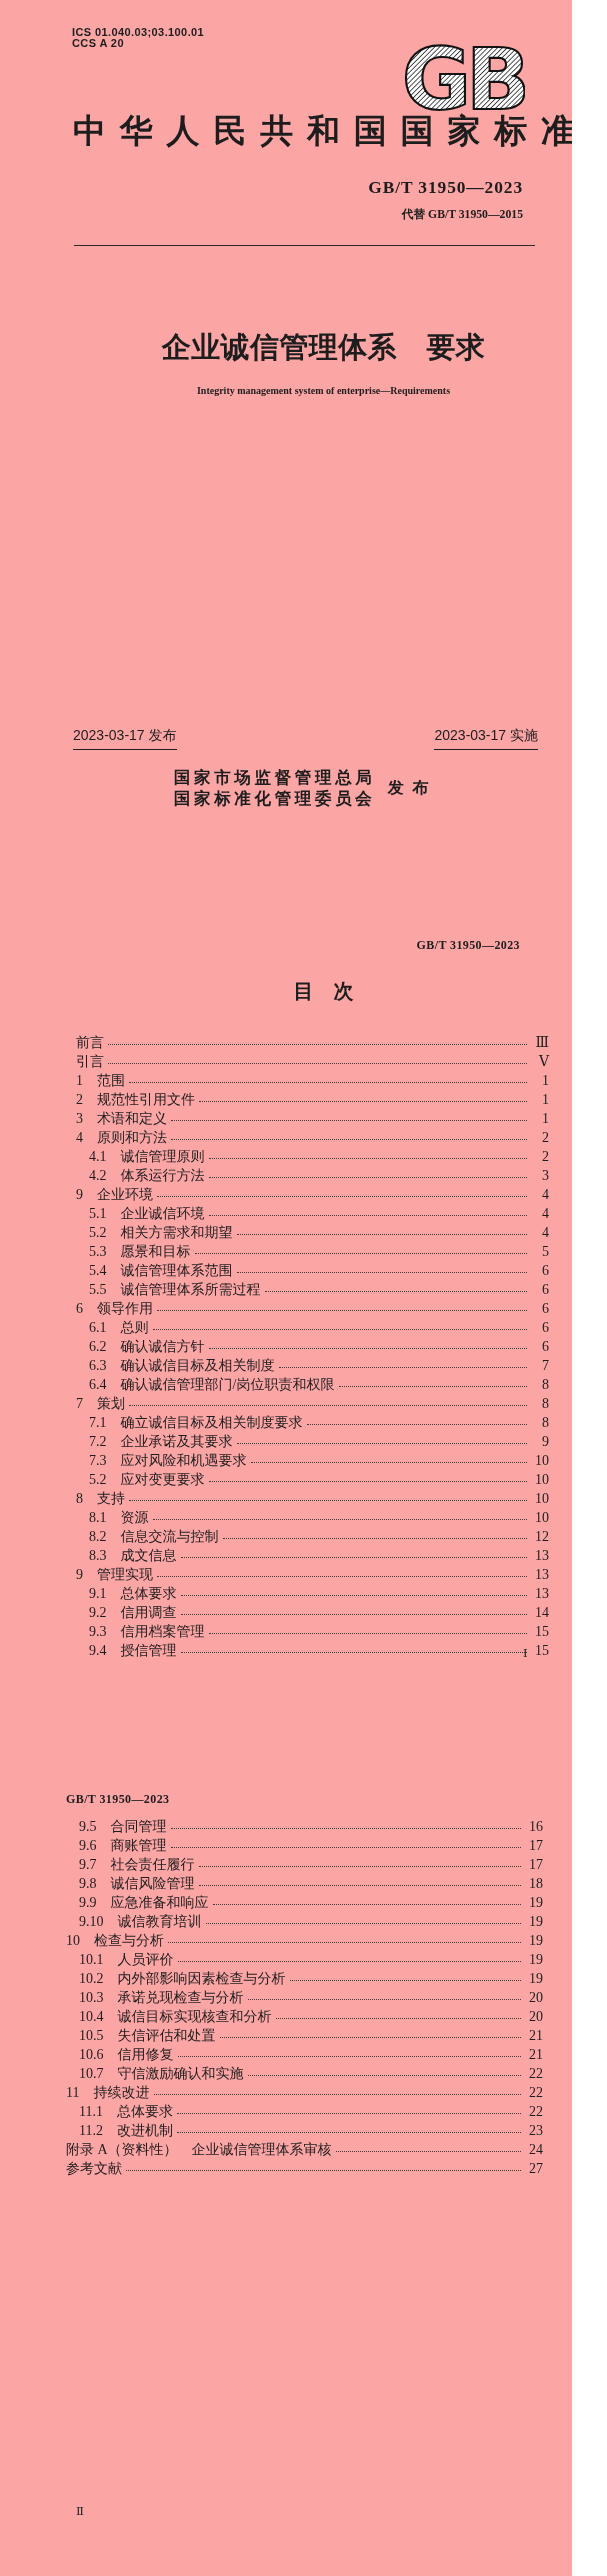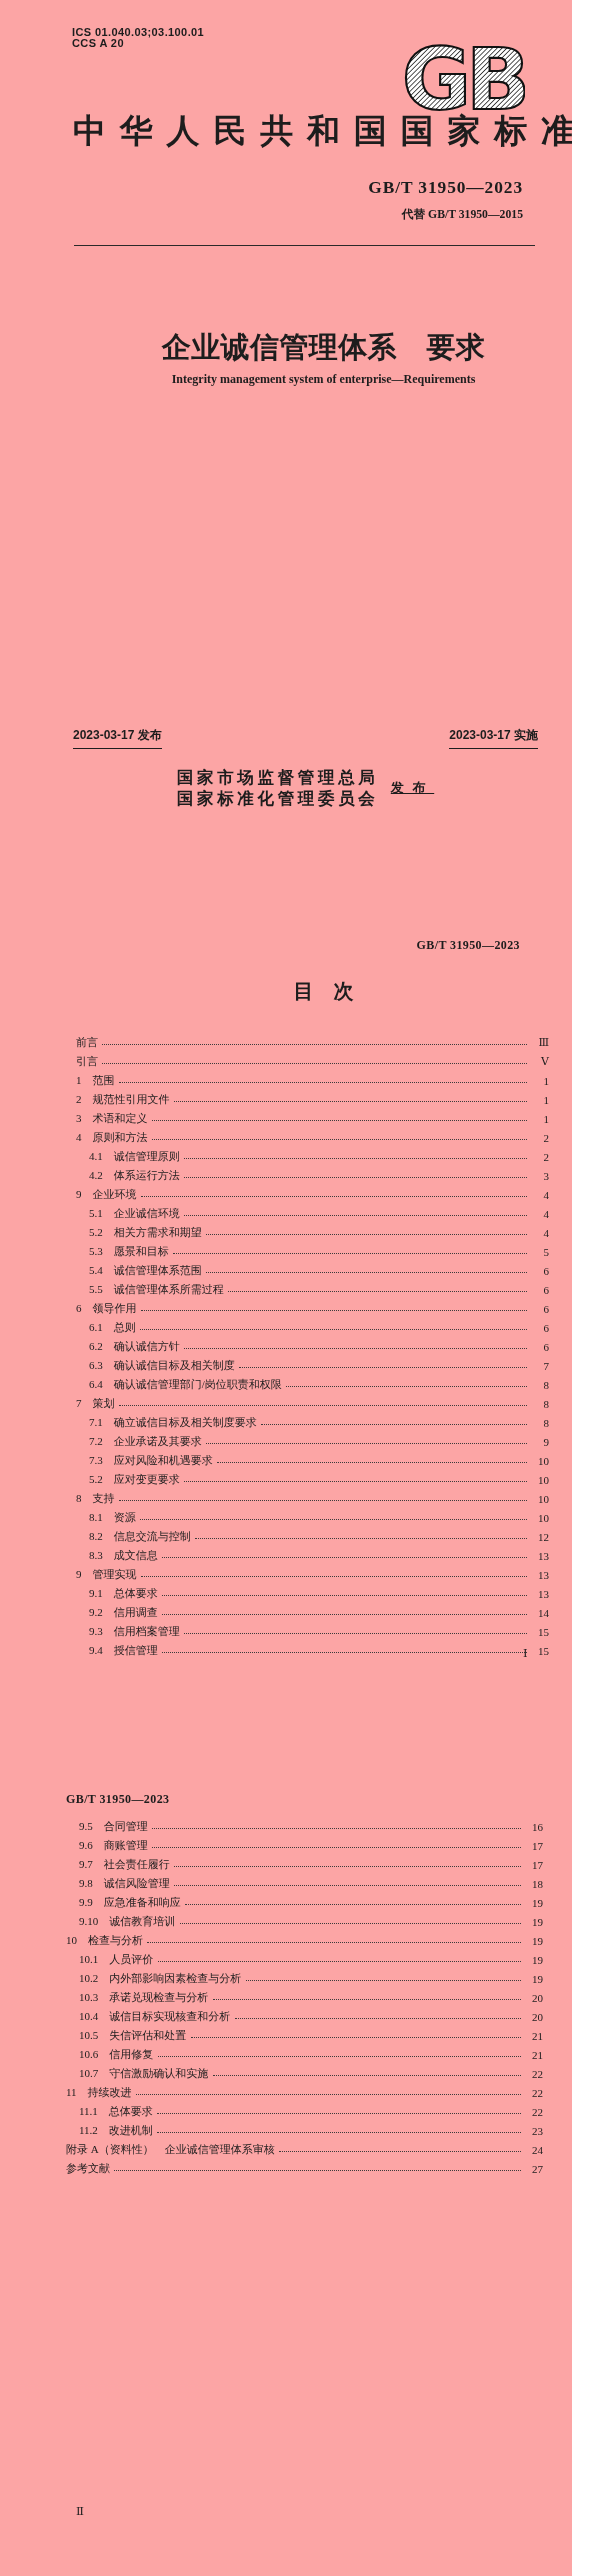--- a/index.html
+++ b/index.html
@@ -11,39 +11,39 @@
   .ics-block{position:absolute;left:72px;top:27px;font-family:"Liberation Sans","DejaVu Sans",sans-serif;
     font-weight:bold;font-size:11px;line-height:11.3px;letter-spacing:0.4px;}
   .gb-logo{position:absolute;left:402px;top:35px;text-decoration:underline;}
   .banner{position:absolute;left:73px;top:113px;width:501px;font-size:33px;font-weight:bold;
     white-space:nowrap;text-align:justify;text-align-last:justify;line-height:36px;}
   .std-no{position:absolute;right:49px;top:177px;font-size:17.4px;font-weight:bold;letter-spacing:0.9px;}
   .replaces{position:absolute;right:49px;top:207px;font-size:11.7px;font-weight:bold;}
   .cover-rule{position:absolute;left:74px;right:37px;top:245px;border-top:1.7px solid #2a2a2a;}
   .title-cn{position:absolute;left:73px;top:328px;width:501px;text-align:center;font-size:29px;font-weight:bold;
     font-family:"Liberation Sans","DejaVu Sans",sans-serif;letter-spacing:0.4px;}
-  .title-en{position:absolute;left:73px;top:372px;width:501px;text-align:center;font-size:12px;font-weight:bold;}
+  .title-en{position:absolute;left:73px;top:385px;width:501px;text-align:center;font-size:10px;font-weight:bold;}
   .dates-row{position:absolute;left:73px;right:34px;top:727px;display:flex;justify-content:space-between;
-    font-family:"Liberation Sans","DejaVu Sans",sans-serif;font-size:12px;font-weight:bold;}
+    font-family:"Liberation Sans","DejaVu Sans",sans-serif;font-size:14px;font-weight:normal;}
   .date-item{border-bottom:1.7px solid #1d1d1d;padding-bottom:4.3px;}
   .issuer-row{position:absolute;left:73px;right:34px;top:767px;display:flex;justify-content:center;align-items:center;}
   .issuer-col{width:198px;font-family:"Liberation Sans","DejaVu Sans",sans-serif;font-weight:bold;font-size:16.5px;
     line-height:21px;}
   .issuer-line{text-align:justify;text-align-last:justify;white-space:nowrap;}
-  .publish-label{font-family:"Liberation Sans","DejaVu Sans",sans-serif;font-weight:bold;font-size:13px;
-    letter-spacing:8.7px;margin-left:16px;white-space:nowrap;text-decoration:underline;}
+  .publish-label{font-family:"Liberation Sans","DejaVu Sans",sans-serif;font-weight:bold;font-size:16px;
+    letter-spacing:8.7px;margin-left:16px;white-space:nowrap;}
   
   .toc-header-right{position:absolute;right:52px;top:938px;font-size:12px;font-weight:bold;letter-spacing:0.4px;}
   .toc-header-left{position:absolute;left:66px;top:1792px;font-size:12px;font-weight:bold;letter-spacing:0.4px;}
   .toc-title{position:absolute;left:73px;top:978px;width:501px;text-align:center;font-size:20px;font-weight:bold;
     font-family:"Liberation Sans","DejaVu Sans",sans-serif;}
   .toc-list{position:absolute;}
   #toc1{left:76px;top:1033px;width:473px;}
   #toc2{left:66px;top:1817px;width:477px;}
-  .toc-row{display:flex;align-items:center;height:19px;font-size:11px;white-space:nowrap;}
+  .toc-row{display:flex;align-items:center;height:19px;font-size:14px;white-space:nowrap;}
   .toc-row.lvl1{padding-left:13px;}
   .toc-label{white-space:nowrap;}
   .toc-dots{flex:1;margin:0 4.3px;border-bottom:1.7px dotted #3c3c3c;height:0;position:relative;top:1.7px;}
   .toc-page{min-width:17.4px;text-align:right;}
   .folio-1{position:absolute;left:523px;top:1646px;font-size:11.7px;}
   .folio-2{position:absolute;left:76px;top:2504px;font-size:11.7px;}
 </style>
 </head>
 <body>
 

